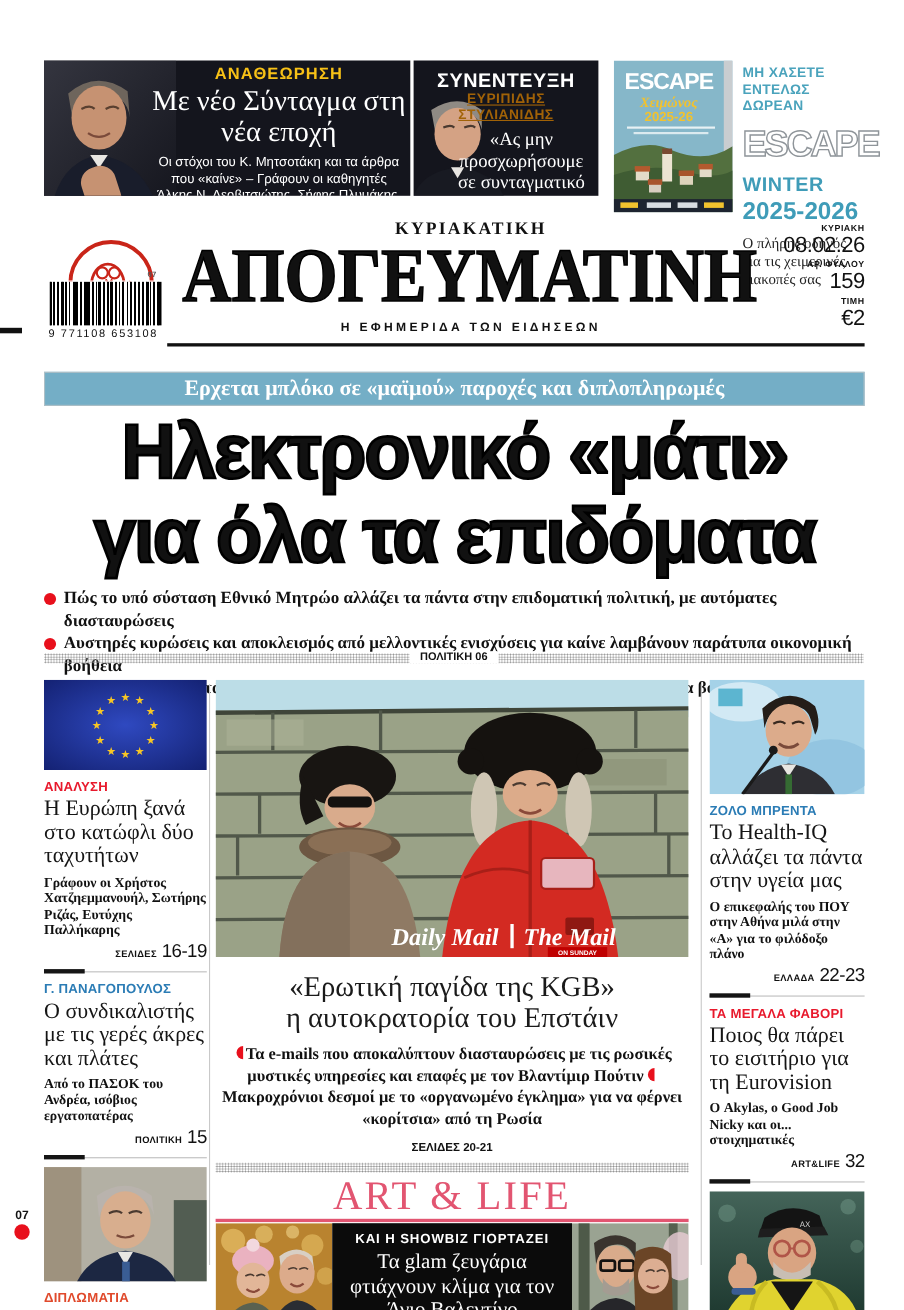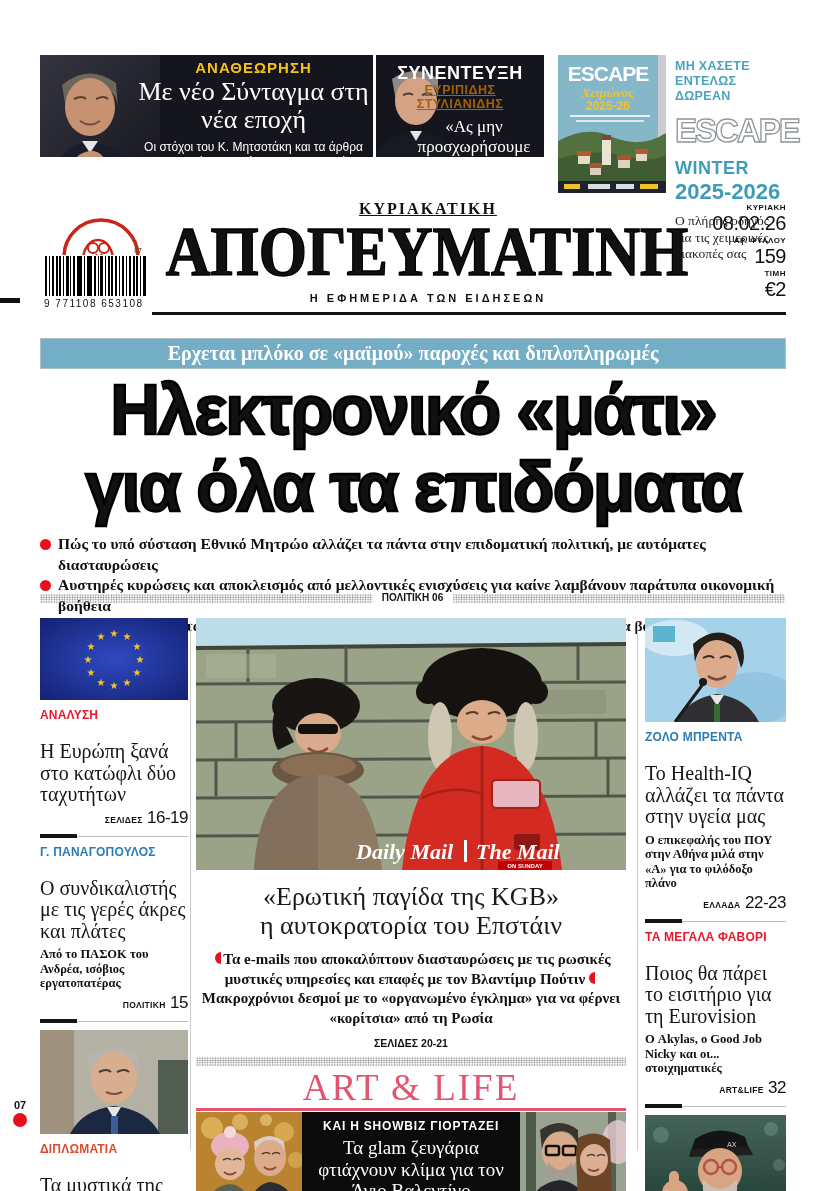--- a/index.html
+++ b/index.html
@@ -2,21 +2,21 @@
 <html><head>
 <meta charset="utf-8">
 <style>
   html,body{margin:0;padding:0;background:#fff;}
   .page{position:relative;width:822px;height:1191px;background:#fff;overflow:hidden;
         font-family:"Liberation Sans","DejaVu Sans",sans-serif;color:#111;}
   .serif{font-family:"Liberation Serif","DejaVu Serif",serif;}
 
   
   .promos{position:absolute;top:55px;left:40px;width:746px;height:138px;display:flex;}
-  .promo-dark{background:#14151d;position:relative;overflow:hidden;height:102px;}
+  .promo-dark{background:#14151d;position:relative;overflow:hidden;height:123px;}
   .promo-left{width:333px;}
   .promo-mid{width:168px;margin-left:3px;}
   .promo-left .ptext{position:absolute;left:98px;right:4px;top:4px;text-align:center;}
   .pkicker{color:#f7c117;font-weight:bold;font-size:15px;letter-spacing:1px;}
   .ptitle{font-family:"Liberation Serif","DejaVu Serif",serif;color:#fff;font-size:26px;line-height:28px;margin-top:2px;}
   .psub{color:#fff;font-size:12px;line-height:15px;margin-top:6px;}
   .promo-mid .ptext{position:absolute;left:4px;right:4px;top:8px;text-align:center;}
   .pkicker2{color:#fff;font-weight:bold;font-size:18px;letter-spacing:.5px;}
   .pname{color:#a16207;font-weight:bold;font-size:12.5px;line-height:13.5px;letter-spacing:.5px;text-decoration:underline;}
   .pquote{font-family:"Liberation Serif","DejaVu Serif",serif;color:#fff;font-size:17px;line-height:19.5px;margin-top:6px;padding-left:28px;}
@@ -24,21 +24,21 @@
   .esc-text{padding-left:9px;padding-top:4px;width:111px;}
   .esc-dontmiss{color:#4aa3bc;font-weight:bold;font-size:12.5px;line-height:15px;letter-spacing:.3px;}
   .esc-logo{color:#fff;-webkit-text-stroke:1.3px #8f959a;font-weight:bold;font-size:33px;letter-spacing:-2px;margin-top:8px;}
   .esc-season{color:#3f9cb8;font-weight:bold;font-size:18px;margin-top:8px;letter-spacing:.5px;}
   .esc-years{color:#3f9cb8;font-weight:bold;font-size:22px;}
   .esc-desc{color:#222;font-size:13.5px;line-height:16.5px;margin-top:8px;font-family:"Liberation Serif","DejaVu Serif",serif;}
 
   
   .masthead{position:absolute;top:200px;left:40px;width:746px;height:115px;}
   .edition{position:absolute;left:110px;right:80px;top:0;text-align:center;
-           font-family:"Liberation Serif","DejaVu Serif",serif;font-weight:bold;font-size:16px;letter-spacing:2px;text-decoration:underline;}
+           font-family:"Liberation Serif","DejaVu Serif",serif;font-weight:bold;font-size:16px;letter-spacing:2px;}
   .mast-title{position:absolute;left:100px;right:72px;top:12px;text-align:center;
            font-family:"Liberation Serif","DejaVu Serif",serif;font-weight:bold;font-size:62px;
            -webkit-text-stroke:1.3px #000;transform:scaleY(1.12);transform-origin:top;}
   .tagline{position:absolute;left:110px;right:80px;top:92px;text-align:center;font-weight:bold;font-size:11px;letter-spacing:3px;}
   .owl{position:absolute;left:20px;top:16px;}
   .mast-info{position:absolute;right:0;top:0;text-align:right;line-height:1;}
   .mi-label{font-weight:bold;font-size:8px;letter-spacing:.5px;margin-top:4px;}
   .mi-big{font-size:20px;letter-spacing:-.5px;margin-top:1px;}
   .mast-rule{position:absolute;left:112px;right:0;bottom:0;height:3px;background:#111;}
   .barcode-wrap{position:absolute;left:4px;top:55px;width:104px;}
@@ -69,21 +69,21 @@
       padding:0 10px;font-weight:bold;font-size:10px;}
 
   
   .vrule{position:absolute;top:622px;width:1px;height:528px;background:#c9c9c9;}
   .col{position:absolute;top:618px;}
   .col-left{left:40px;width:148px;}
   .col-center{left:196px;width:430px;}
   .col-right{left:645px;width:141px;}
   .kicker{font-weight:bold;font-size:12px;letter-spacing:.2px;margin-top:8px;}
   .kicker.red{color:#e8192c;} .kicker.blue{color:#2b7cb5;} .kicker.orange{color:#e04a2c;}
-  .story-title{font-family:"Liberation Serif","DejaVu Serif",serif;font-size:20px;line-height:21.5px;margin-top:19px;color:#151515;}
+  .story-title{font-family:"Liberation Serif","DejaVu Serif",serif;font-size:20px;line-height:21.5px;margin-top:3px;color:#151515;}
   .story-deck{font-family:"Liberation Serif","DejaVu Serif",serif;font-size:12.5px;line-height:14.5px;margin-top:5px;font-weight:600;}
   .pages-line{text-align:right;margin-top:2px;}
   .pages-label{font-weight:bold;font-size:8.5px;letter-spacing:.3px;}
   .pages-num{font-size:17px;letter-spacing:-.5px;}
   .sdiv{border-top:1px solid #bdbdbd;position:relative;margin:8px 0 0;}
   .sdiv::before{content:"";position:absolute;left:0;top:-3px;width:37px;height:4px;background:#151515;}
   .colphoto{display:block;}
 
   
   .c-headline{font-family:"Liberation Serif","DejaVu Serif",serif;font-size:26px;line-height:29px;text-align:center;margin-top:12px;color:#1a1a1a;}
@@ -261,20 +261,21 @@
         <text x="74" y="71">★</text>
           <text x="61" y="68">★</text>
           <text x="51" y="58">★</text>
         <text x="48" y="45">★</text>
           <text x="51" y="32">★</text>
           <text x="61" y="22">★</text>
       </g>
     </svg>
     <div class="kicker red">ΑΝΑΛΥΣΗ</div>
     <div class="story-title">Η Ευρώπη ξανά στο κατώφλι δύο ταχυτήτων</div>
+    <div class="story-deck">Γράφουν οι Χρήστος Χατζηεμμανουήλ, Σωτήρης Ριζάς, Ευτύχης Παλλήκαρης</div>
     <div class="pages-line">
       <span class="pages-label">ΣΕΛΙΔΕΣ</span>
       <span class="pages-num">16-19</span>
     </div>
     <div class="sdiv"></div>
 
     <div class="kicker blue">Γ. ΠΑΝΑΓΟΠΟΥΛΟΣ</div>
     <div class="story-title">Ο συνδικαλιστής με τις γερές άκρες και πλάτες</div>
     <div class="story-deck">Από το ΠΑΣΟΚ του Ανδρέα, ισόβιος εργατοπατέρας</div>
     <div class="pages-line">

